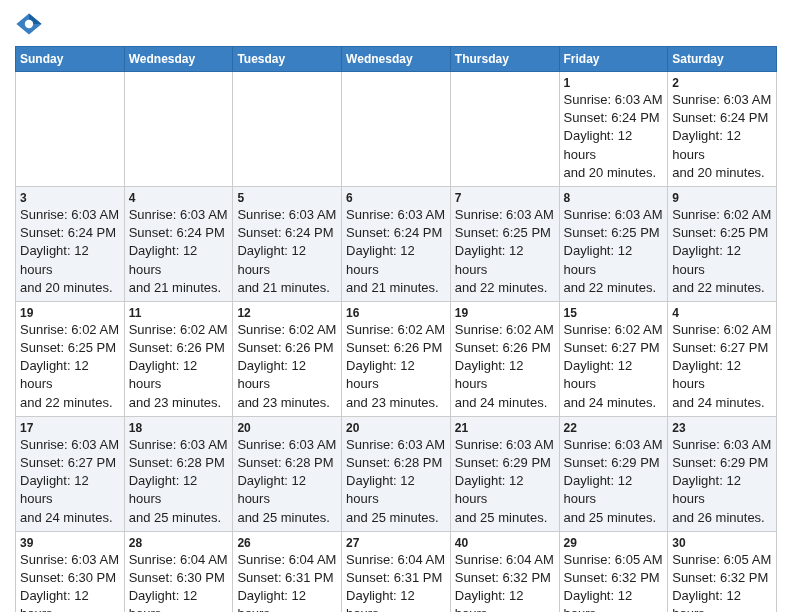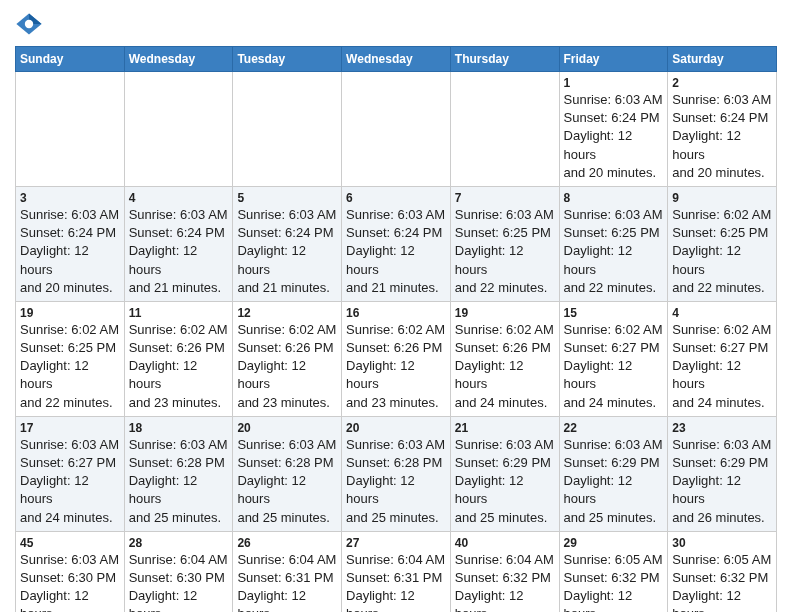--- a/index.html
+++ b/index.html
@@ -297,21 +297,21 @@
           <td>
             <span class="day-num">23</span>
             <div class="day-info" style="white-space: pre-line;">Sunrise: 6:03 AM
 Sunset: 6:29 PM
 Daylight: 12 hours
 and 26 minutes.</div>
           </td>
         </tr>
         <tr>
           <td>
-            <span class="day-num">45</span>
+            <span class="day-num">39</span>
             <div class="day-info" style="white-space: pre-line;">Sunrise: 6:03 AM
 Sunset: 6:30 PM
 Daylight: 12 hours
 and 26 minutes.</div>
           </td>
           <td>
             <span class="day-num">28</span>
             <div class="day-info" style="white-space: pre-line;">Sunrise: 6:04 AM
 Sunset: 6:30 PM
 Daylight: 12 hours

